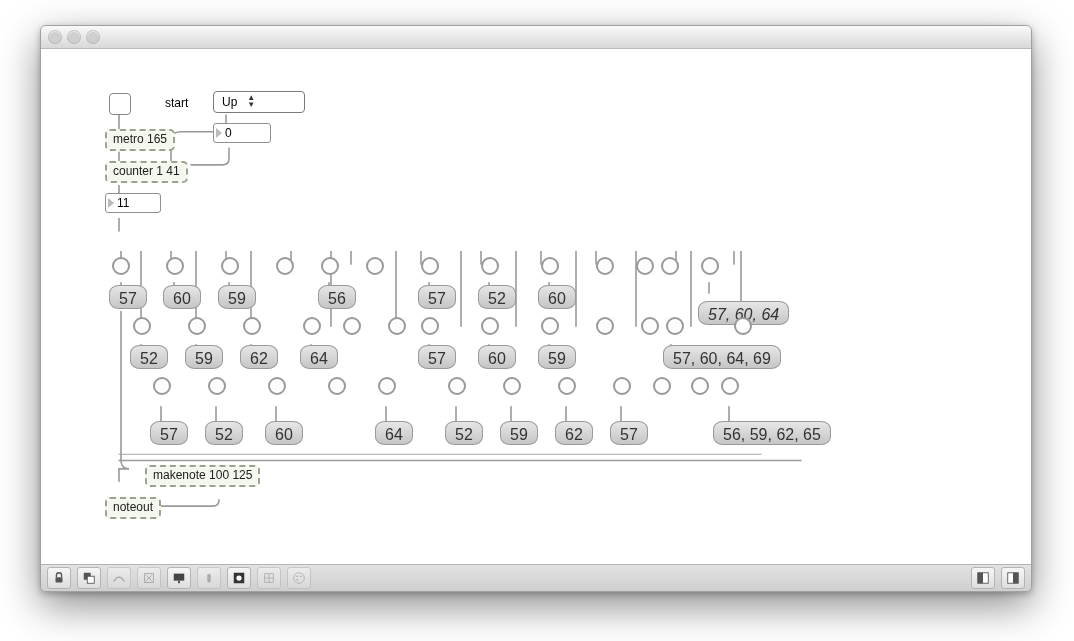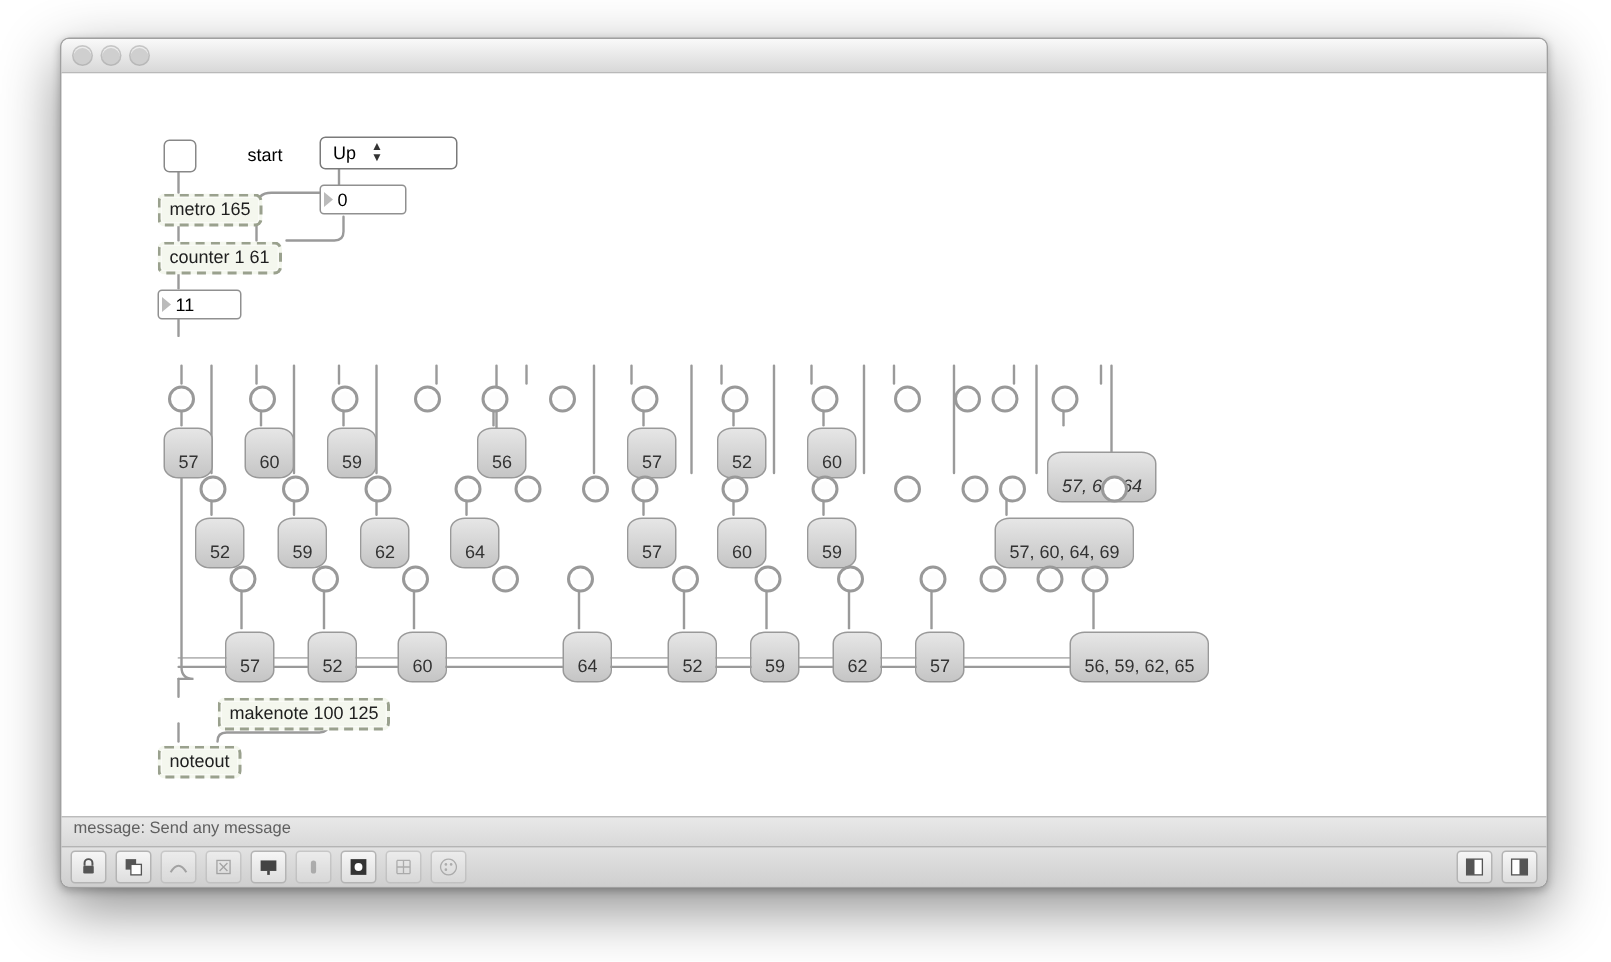--- a/index.html
+++ b/index.html
@@ -41,21 +41,21 @@
   
   .numbox{
     height:18px;border:1px solid #909090;border-radius:3px;background:#fff;
     display:flex;align-items:center;font-size:12px;padding:0 6px 0 2px;color:#000;
   }
   .numbox .tri{width:0;height:0;border-top:5px solid transparent;border-bottom:5px solid transparent;border-left:6px solid #bbb;margin-right:3px;}
   
   .msg{
     background:linear-gradient(#e6e6e6,#c5c5c5);
     border:1px solid #999;border-radius:10px/8px;
-    padding:15px 9px 2px 9px;font-size:12px;color:#333;white-space:nowrap;line-height:15px;text-align:right;
+    padding:5px 9px 2px 9px;font-size:16px;color:#333;white-space:nowrap;line-height:15px;text-align:right;
   }
   
   .bang{
     width:18px;height:18px;border:2px solid #999;border-radius:50%;background:#fdfdfd;
     box-shadow:inset 0 0 0 2px #fff;box-sizing:border-box;
   }
   
   .umenu{
     border:1px solid #7a7a7a;border-radius:4px;background:#fff;height:20px;
     display:flex;align-items:center;padding:0 4px 0 8px;font-size:12px;gap:10px;
@@ -196,21 +196,21 @@
           <span class="tri"></span>
           <span>0</span>
         </div>
       </div>
 
       <div class="node" style="left:64px;top:80px;">
         <div class="obj"><span>metro 165</span></div>
       </div>
 
       <div class="node" style="left:64px;top:112px;">
-        <div class="obj"><span>counter 1 61</span></div>
+        <div class="obj"><span>counter 1 41</span></div>
       </div>
 
       <div class="node" style="left:64px;top:144px;">
         <div class="numbox" style="width:46px;">
           <span class="tri"></span>
           <span>11</span>
         </div>
       </div>
 
 
@@ -412,23 +412,20 @@
       <div class="node" style="left:76px;top:416px;margin-left:28px;">
         <div class="obj"><span>makenote 100 125</span></div>
       </div>
 
       <div class="node" style="left:64px;top:448px;">
         <div class="obj"><span>noteout</span></div>
       </div>
 
     </div>
 
-    <div class="hintbar">
-      <span>message: Send any message</span>
-    </div>
 
     <div class="toolbar">
       <div class="tbtn" title="lock">
         <svg viewBox="0 0 16 16">
             <rect x="4" y="7" width="8" height="6" rx="1" fill="#555"></rect>
             <path d="M5 7 V5 a3 3 0 0 1 6 0 V7" fill="none" stroke="#555" stroke-width="1.5"></path>
           </svg>
       </div>
       <div class="tbtn">
         <svg viewBox="0 0 16 16">

